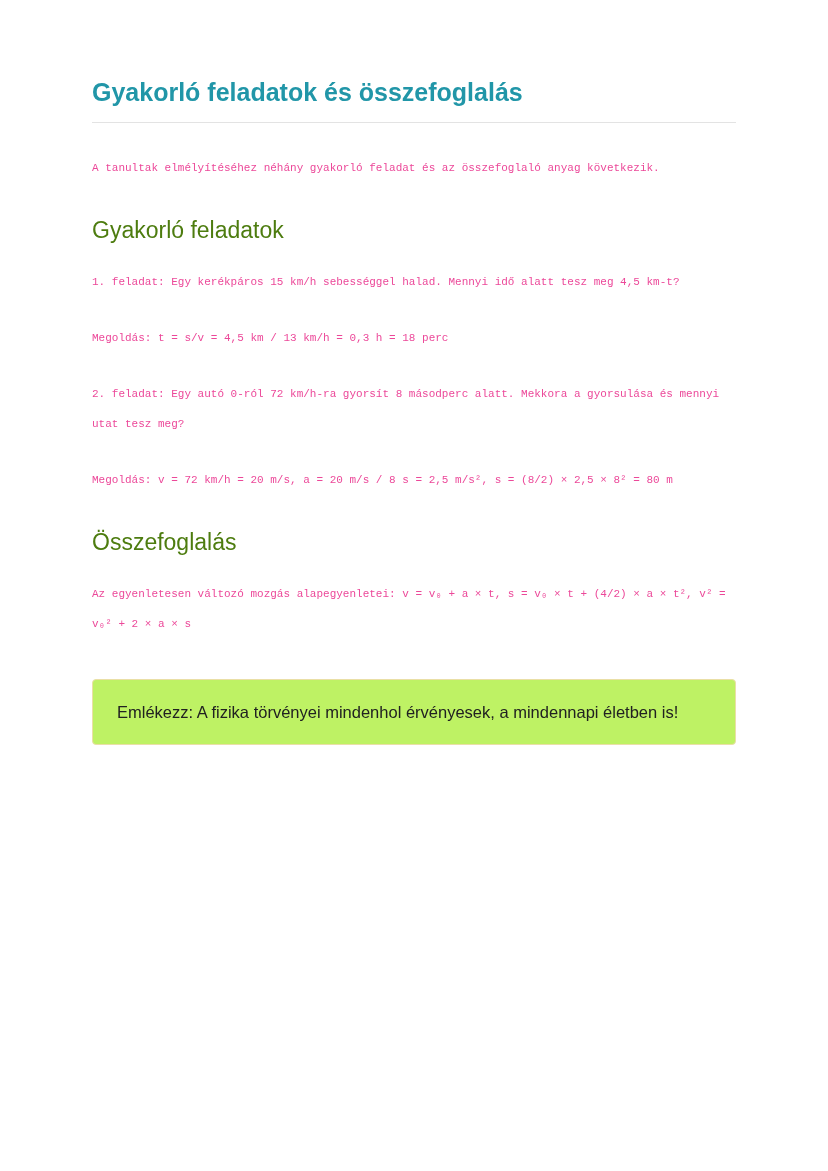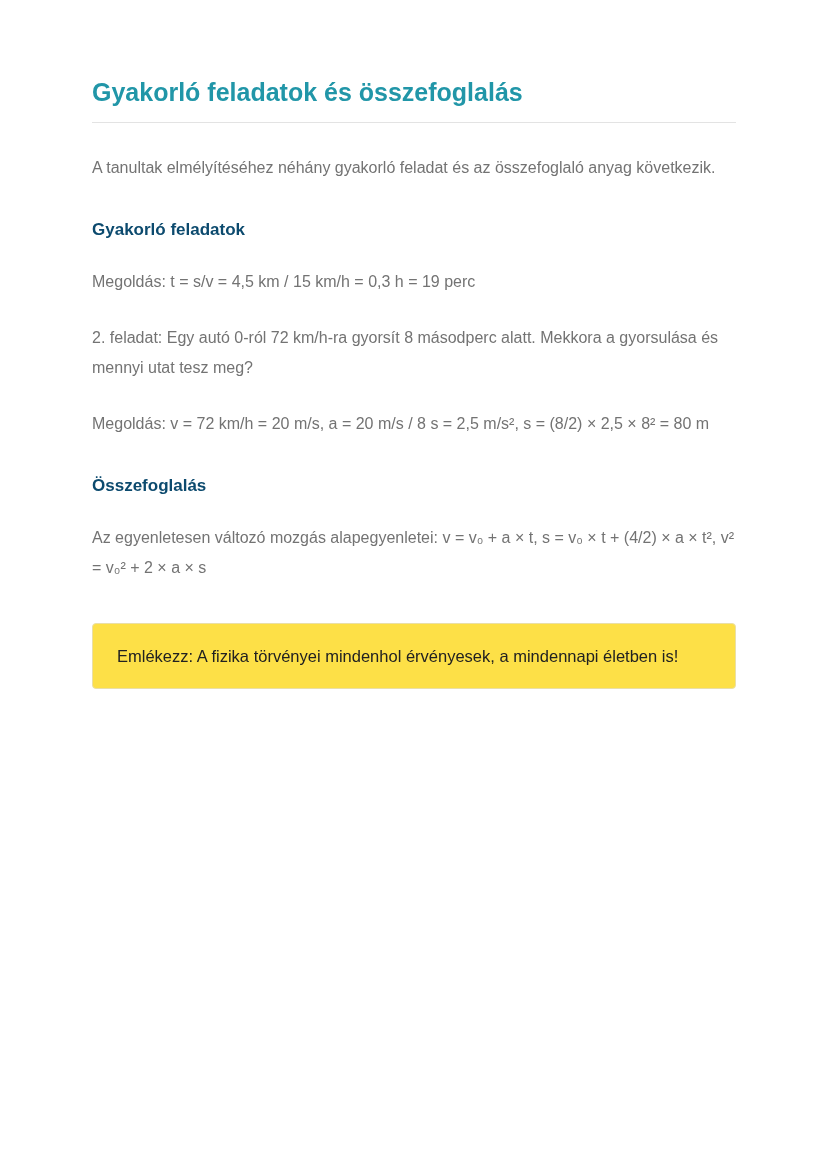--- a/index.html
+++ b/index.html
@@ -25,35 +25,36 @@
     line-height: 32px;
     font-weight: 700;
     color: #2196a8;
   }
   .title-divider {
     border: none;
     border-top: 1px solid #e3e3e3;
     margin: 0 0 30px 0;
   }
   .para {
-    font-size: 16px;
+    font-size: 11px;
     line-height: 30px;
     margin: 0 0 26px 0;
-    color: #737373;
+    color: #ec4899;
+    font-family: Liberation Mono, monospace;
   }
   .section-heading {
-    font-size: 17px;
+    font-size: 23px;
     line-height: 22px;
-    font-weight: 700;
-    color: #0c4a6e;
+    font-weight: 400;
+    color: #4d7c0f;
     margin: 36px 0 26px 0;
   }
   .note-box {
     margin-top: 40px;
-    background: #fde047;
+    background: #bef264;
     border: 1px solid #eadfa6;
     border-radius: 4px;
     padding: 20px 24px;
     box-sizing: border-box;
   }
   .note-text {
     font-size: 16.5px;
     line-height: 24px;
     color: #212121;
   }
@@ -64,22 +65,23 @@
 <div class="page">
 
   <h1 class="doc-title">Gyakorló feladatok és összefoglalás</h1>
 
   <hr class="title-divider">
 
   <p class="para">A tanultak elmélyítéséhez néhány gyakorló feladat és az összefoglaló anyag következik.</p>
 
   <h2 class="section-heading">Gyakorló feladatok</h2>
 
+  <p class="para">1. feladat: Egy kerékpáros 15 km/h sebességgel halad. Mennyi idő alatt tesz meg 4,5 km-t?</p>
 
-  <p class="para">Megoldás: t = s/v = 4,5 km / 15 km/h = 0,3 h = 19 perc</p>
+  <p class="para">Megoldás: t = s/v = 4,5 km / 13 km/h = 0,3 h = 18 perc</p>
 
   <p class="para">2. feladat: Egy autó 0-ról 72 km/h-ra gyorsít 8 másodperc alatt. Mekkora a gyorsulása és mennyi utat tesz meg?</p>
 
   <p class="para">Megoldás: v = 72 km/h = 20 m/s, a = 20 m/s / 8 s = 2,5 m/s², s = (8/2) × 2,5 × 8² = 80 m</p>
 
   <h2 class="section-heading">Összefoglalás</h2>
 
 
 
   <p class="para">Az egyenletesen változó mozgás alapegyenletei: v = v₀ + a × t, s = v₀ × t + (4/2) × a × t², v² = v₀² + 2 × a × s</p>

